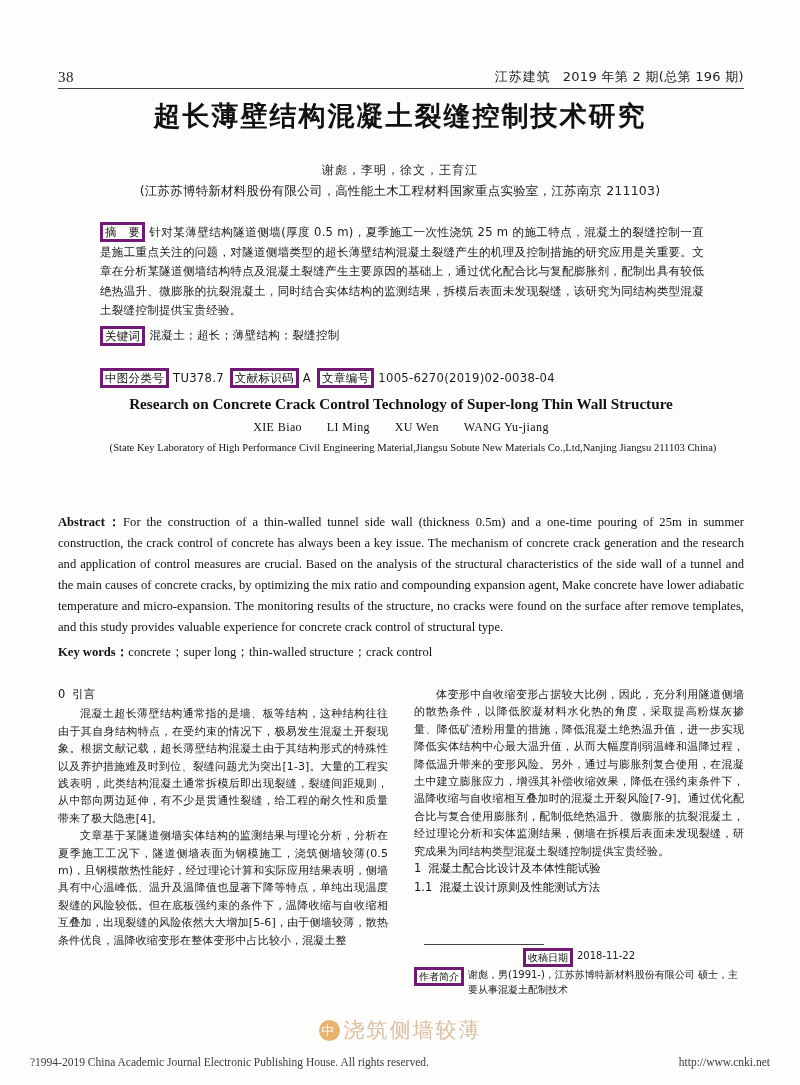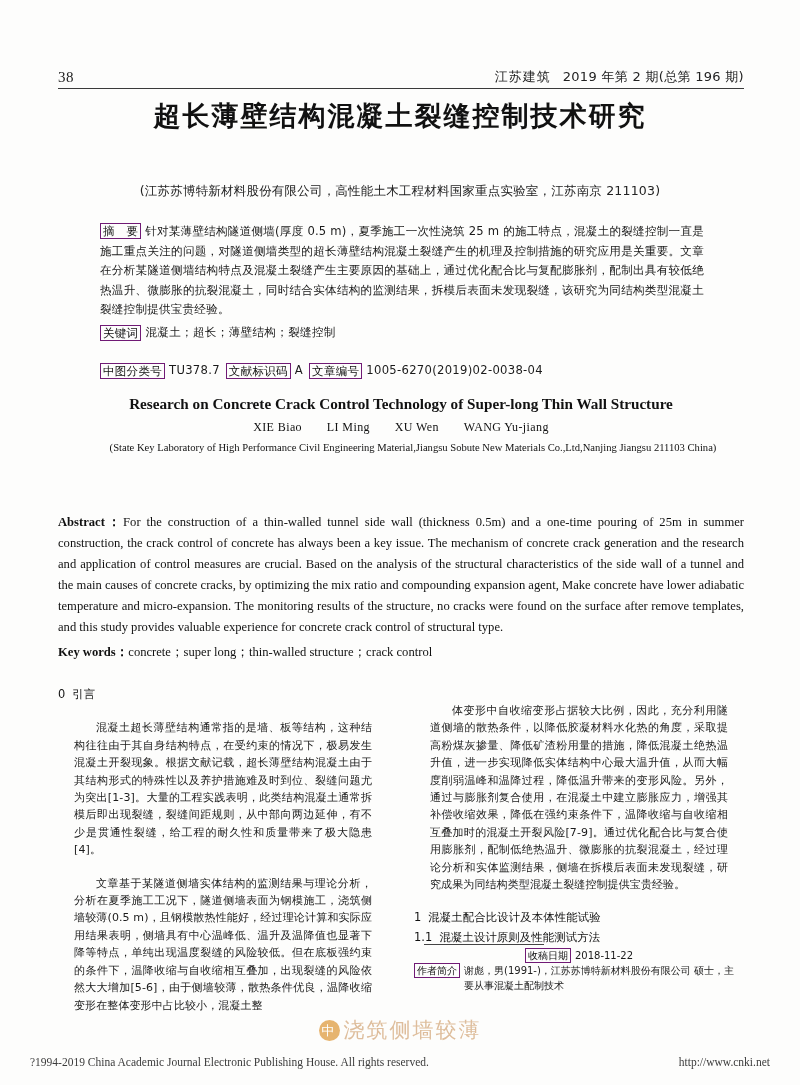--- a/index.html
+++ b/index.html
@@ -92,21 +92,21 @@
 
   
   .cn-abs-wrap {
     position: absolute;
     left: 100px;
     top: 222px;
     width: 604px;
   }
   .lbl-box {
     display: inline-block;
-    border: 1px solid #701a75;
+    border: 3px solid #701a75;
     padding: 0 2px;
     font-family: "DejaVu Sans", sans-serif;
     font-size: 11.5px;
     line-height: 14px;
     margin-right: 4px;
     color: #111;
     white-space: nowrap;
   }
   .cn-abs-text {
     font-family: "DejaVu Sans", sans-serif;
@@ -115,20 +115,21 @@
     text-align: justify;
     color: #1a1a1a;
     letter-spacing: 0.2px;
   }
   .kw-row, .clc-row {
     margin-top: 5px;
     font-family: "DejaVu Sans", sans-serif;
     font-size: 11.6px;
     color: #1a1a1a;
     display: flex;
+    align-items: center;
     flex-wrap: wrap;
     letter-spacing: 0.3px;
   }
   .clc-row { gap: 0px; margin-top: 22px; }
   .clc-row .seg { margin-right: 6px; }
 
   
   .en-title {
     position: absolute;
     top: 395px;
@@ -198,21 +199,21 @@
   }
   .col-left { left: 58px; }
   .col-right { left: 414px; }
   .sec-head {
     font-family: "DejaVu Sans", sans-serif;
     font-size: 11.4px;
     margin-bottom: 2px;
     color: #111;
   }
   .sec-head .num { margin-right: 7px; }
-  .para { text-indent: 22px; margin: 16px; }
+  .para { text-indent: 22px; margin: 0; }
 
   
   .foot-note {
     position: absolute;
     left: 414px;
     top: 944px;
     width: 330px;
     font-family: "DejaVu Sans", sans-serif;
     font-size: 10px;
     line-height: 15px;
@@ -273,20 +274,21 @@
   <div class="header">
     <div class="page-num">38</div>
     <div class="journal-info">
       <span class="journal-name">江苏建筑</span>
       <span class="issue-line">2019 年第 2 期(总第 196 期)</span>
     </div>
   </div>
   <div class="header-rule"></div>
 
   <div class="cn-title">超长薄壁结构混凝土裂缝控制技术研究</div>
+  <div class="cn-authors">谢彪，李明，徐文，王育江</div>
   <div class="cn-affil">(江苏苏博特新材料股份有限公司，高性能土木工程材料国家重点实验室，江苏南京   211103)</div>
 
   <div class="cn-abs-wrap">
     <div class="cn-abs-text">
       <span class="lbl-box">摘　要</span><span>针对某薄壁结构隧道侧墙(厚度 0.5 m)，夏季施工一次性浇筑 25 m 的施工特点，混凝土的裂缝控制一直是施工重点关注的问题，对隧道侧墙类型的超长薄壁结构混凝土裂缝产生的机理及控制措施的研究应用是关重要。文章在分析某隧道侧墙结构特点及混凝土裂缝产生主要原因的基础上，通过优化配合比与复配膨胀剂，配制出具有较低绝热温升、微膨胀的抗裂混凝土，同时结合实体结构的监测结果，拆模后表面未发现裂缝，该研究为同结构类型混凝土裂缝控制提供宝贵经验。</span>
     </div>
     <div class="kw-row">
       <span class="lbl-box">关键词</span>
         <span>混凝土；超长；薄壁结构；裂缝控制</span>
     </div>

